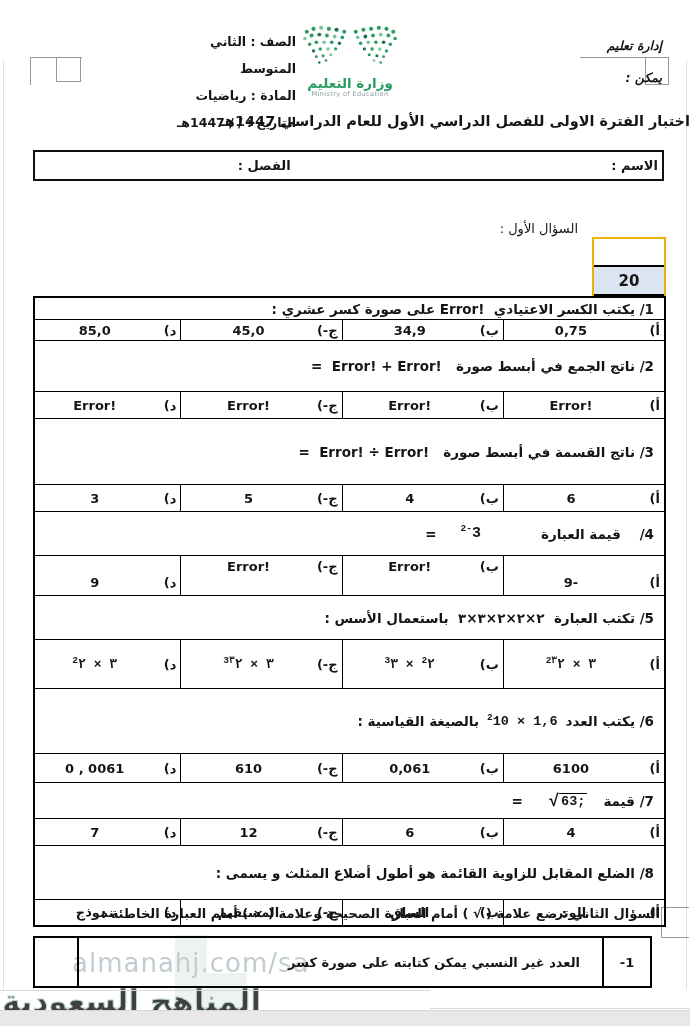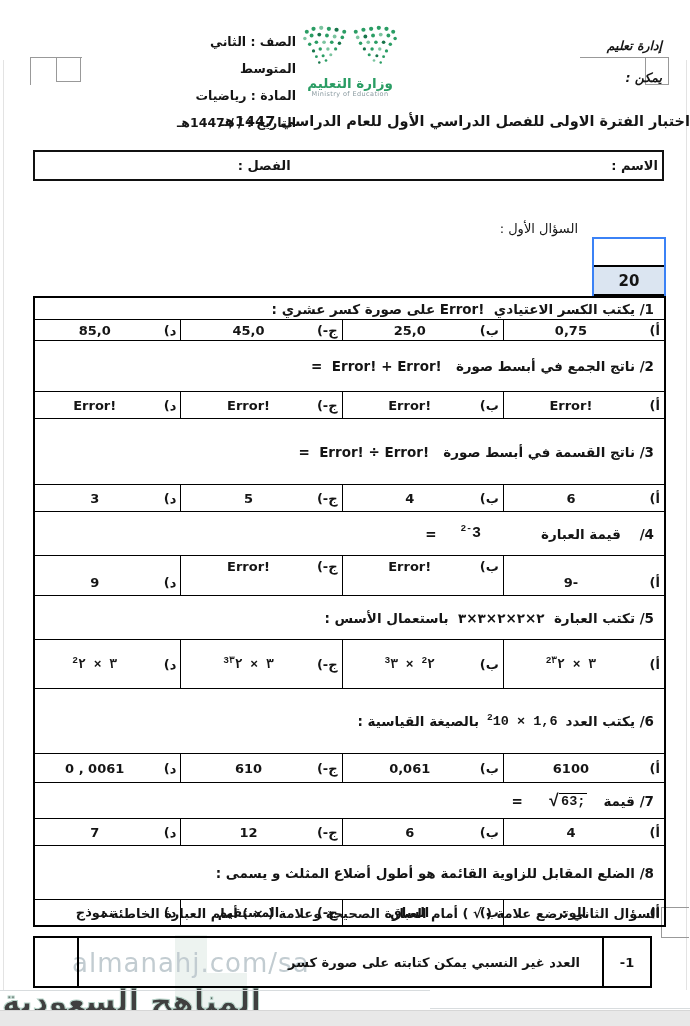--- a/index.html
+++ b/index.html
@@ -12,21 +12,21 @@
   .logo{top:24px;left:292px;width:116px;text-align:center;}
   .logo .ar{font-size:13.5px;font-weight:bold;color:#2a9d64;line-height:14px;}
   .logo .en{font-size:6.5px;color:#8a9aa0;line-height:9px;letter-spacing:.4px;}
   .title{top:113px;left:0;right:0;text-align:right;font-size:14.5px;font-weight:bold;}
   
   .name-box{top:150px;left:33px;width:627px;height:27px;border:2px solid #111;
             display:flex;align-items:center;font-size:13px;font-weight:bold;background:transparent;}
   .name-box .nm{padding-right:4px;flex:0 0 57%;padding-left:10px;}
   
   .s1-head{top:214px;right:112px;width:300px;text-align:right;font-size:13px;font-weight:normal;line-height:30px;}
-  .score-box{top:237px;left:592px;width:70px;height:57px;border:2px solid #3b82f6;background:#000000;}
+  .score-box{top:237px;left:592px;width:70px;height:57px;border:2px solid #eab308;background:#000000;}
   .score-box .c1{height:26px;border-bottom:2px solid #000;background:#fff;}
   .score-box .c2{height:27px;background:#dbe5f1;display:flex;align-items:center;justify-content:center;
                  font-size:15px;font-weight:bold;}
   
   .main{top:296px;left:33px;width:629px;border:2px solid #000;background:transparent;font-weight:bold;}
   .qt{display:flex;align-items:center;padding:0 10px;border-bottom:1.5px solid #000;font-size:13.5px;}
   .ar-row{display:flex;border-bottom:1.5px solid #000;font-size:13px;align-items:center;}
   .qblock:last-child .ar-row{border-bottom:none;}
   .cell{flex:0 0 24.2%;display:flex;align-items:center;padding:0 4px;align-self:stretch;}
   .cell:last-child{flex:1;}
@@ -176,21 +176,21 @@
 
     <div class="qblock">
       <div class="qt" style="height:21px">1/  يكتب الكسر الاعتيادي &nbsp;Error!‎ على صورة كسر عشري :</div>
       <div class="ar-row" style="height:20px">
         <div class="cell">
             <span class="lbl">أ)</span>
             <span class="val">0,75</span>
           </div>
         <div class="cell">
             <span class="lbl">ب)</span>
-            <span class="val">25,0</span>
+            <span class="val">34,9</span>
           </div>
         <div class="cell">
             <span class="lbl">ج-)</span>
             <span class="val">45,0</span>
           </div>
         <div class="cell">
             <span class="lbl">د)</span>
             <span class="val">85,0</span>
           </div>
       </div>

